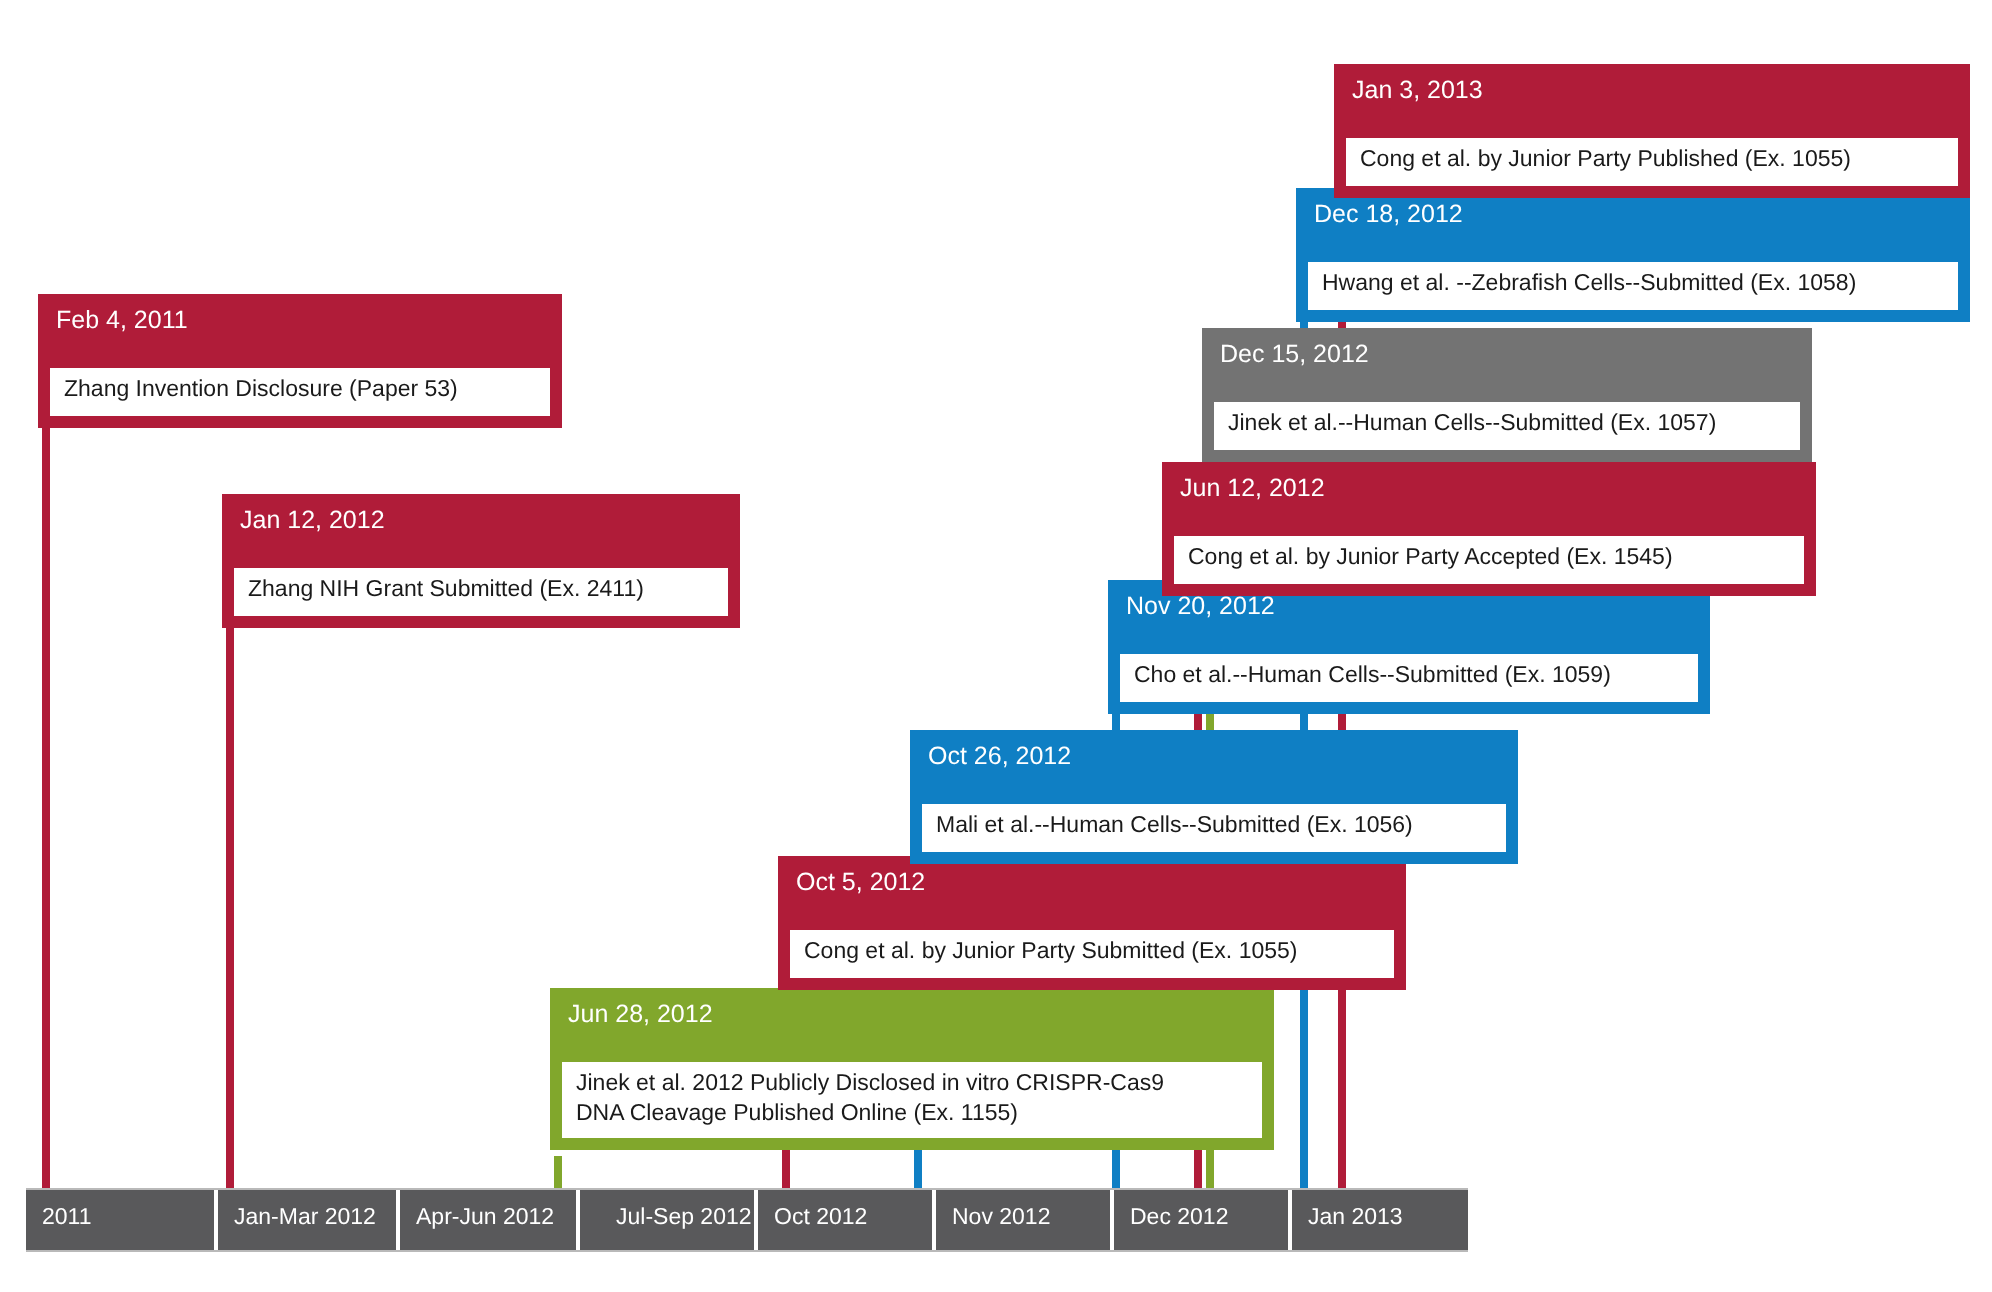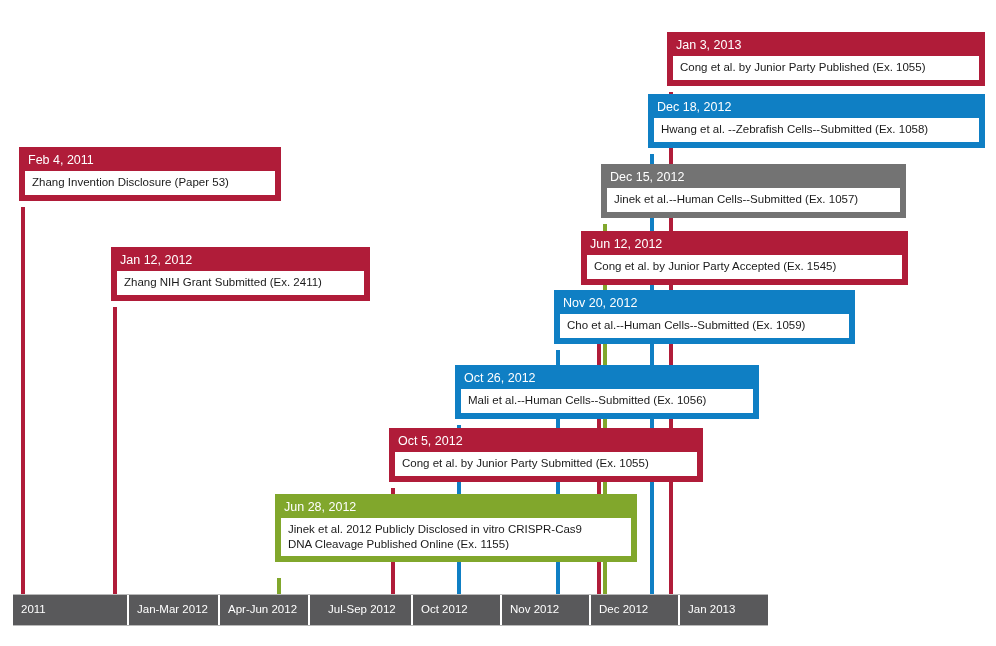--- a/index.html
+++ b/index.html
@@ -28,21 +28,21 @@
   
   .event {
     position: absolute;
     box-sizing: border-box;
     padding: 5px 6px 6px 6px;
   }
   .event-date {
     font-size: 12.5px;
     line-height: 16px;
     color: #ffffff;
-    padding: 0 2px 3px 3px;
+    padding: 0 2px 16px 3px;
     white-space: nowrap;
   }
   .event-body {
     background: #ffffff;
     color: #1a1a1a;
     font-size: 11.5px;
     line-height: 14.5px;
     padding: 4px 23px 5px 7px;
     white-space: pre-line;
   }
@@ -123,22 +123,22 @@
       <div class="event" style="left: 648px; top: 94px; width: 337px; background: rgb(15, 127, 196);">
         <div class="event-date">Dec 18, 2012</div>
         <div class="event-body">Hwang et al. --Zebrafish Cells--Submitted (Ex. 1058)</div>
       </div>
       <div class="event" style="left: 667px; top: 32px; width: 318px; background: rgb(176, 28, 57);">
         <div class="event-date">Jan 3, 2013</div>
         <div class="event-body">Cong et al. by Junior Party Published (Ex. 1055)</div>
       </div>
     </div>
   <div id="axis">
-      <div class="axis-cell" style="width: 116px;">2011</div>
+      <div class="axis-cell" style="width: 96px;">2011</div>
       <div class="axis-cell" style="width: 91px;">Jan-Mar 2012</div>
       <div class="axis-cell" style="width: 90px;">Apr-Jun 2012</div>
-      <div class="axis-cell" style="width: 103px; padding-left: 18px;">Jul-Sep 2012</div>
+      <div class="axis-cell" style="width: 89px; padding-left: 18px;">Jul-Sep 2012</div>
       <div class="axis-cell" style="width: 89px;">Oct 2012</div>
       <div class="axis-cell" style="width: 89px;">Nov 2012</div>
       <div class="axis-cell" style="width: 89px;">Dec 2012</div>
       <div class="axis-cell" style="width: 88px;">Jan 2013</div>
     </div>
 </div>
 
 </body></html>

